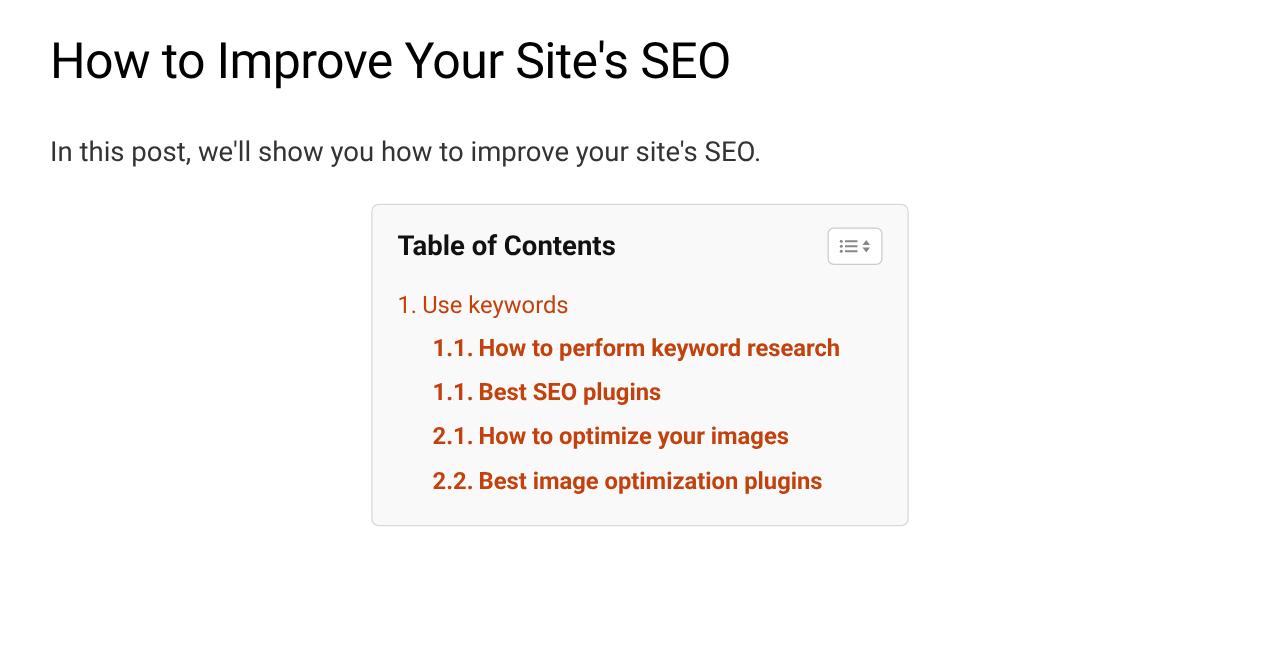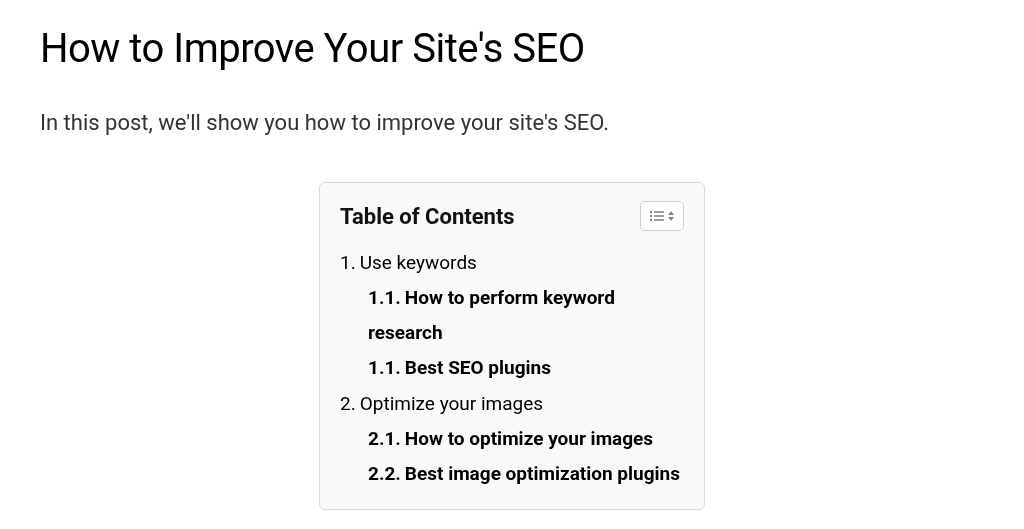--- a/index.html
+++ b/index.html
@@ -17,24 +17,24 @@
     .page-title {
       font-size: 40px;
       font-weight: 400;
       color: #000;
       margin-bottom: 38px;
       letter-spacing: -0.5px;
     }
     .intro {
       font-size: 22px;
       color: #333;
-      margin-bottom: 47px;
+      margin-bottom: 28px;
     }
     .toc-box {
-      width: 386px;
+      width: 430px;
       margin: 0 auto;
       border: 1px solid #d9d9d9;
       border-radius: 6px;
       background: #f9f9f9;
       padding: 18px 20px 18px 20px;
     }
     .toc-header {
       display: flex;
       justify-content: space-between;
       align-items: center;
@@ -55,21 +55,21 @@
       align-items: center;
       justify-content: center;
       gap: 2px;
       cursor: pointer;
     }
     .toc-toggle svg {
       display: block;
     }
     .toc-list {
       font-size: 19px;
-      color: #000000;
+      color: #c2410c;
       line-height: 1.85;
     }
     .toc-item-l1 {
       padding-left: 0;
     }
     .toc-item-l2 {
       padding-left: 28px;
       font-weight: bold;
     }
     .toc-num {
@@ -111,23 +111,20 @@
   <div class="toc-list">
     <div class="toc-item toc-item-l1">
       <span class="toc-num">1.</span><span>Use keywords</span>
     </div>
     <div class="toc-item toc-item-l2">
       <span class="toc-num">1.1.</span><span>How to perform keyword research</span>
     </div>
     <div class="toc-item toc-item-l2">
       <span class="toc-num">1.1.</span><span>Best SEO plugins</span>
     </div>
-    <div class="toc-item toc-item-l1">
-      <span class="toc-num">2.</span><span>Optimize your images</span>
-    </div>
     <div class="toc-item toc-item-l2">
       <span class="toc-num">2.1.</span><span>How to optimize your images</span>
     </div>
     <div class="toc-item toc-item-l2">
       <span class="toc-num">2.2.</span><span>Best image optimization plugins</span>
     </div>
   </div>
 </div>
 
 </body></html>

